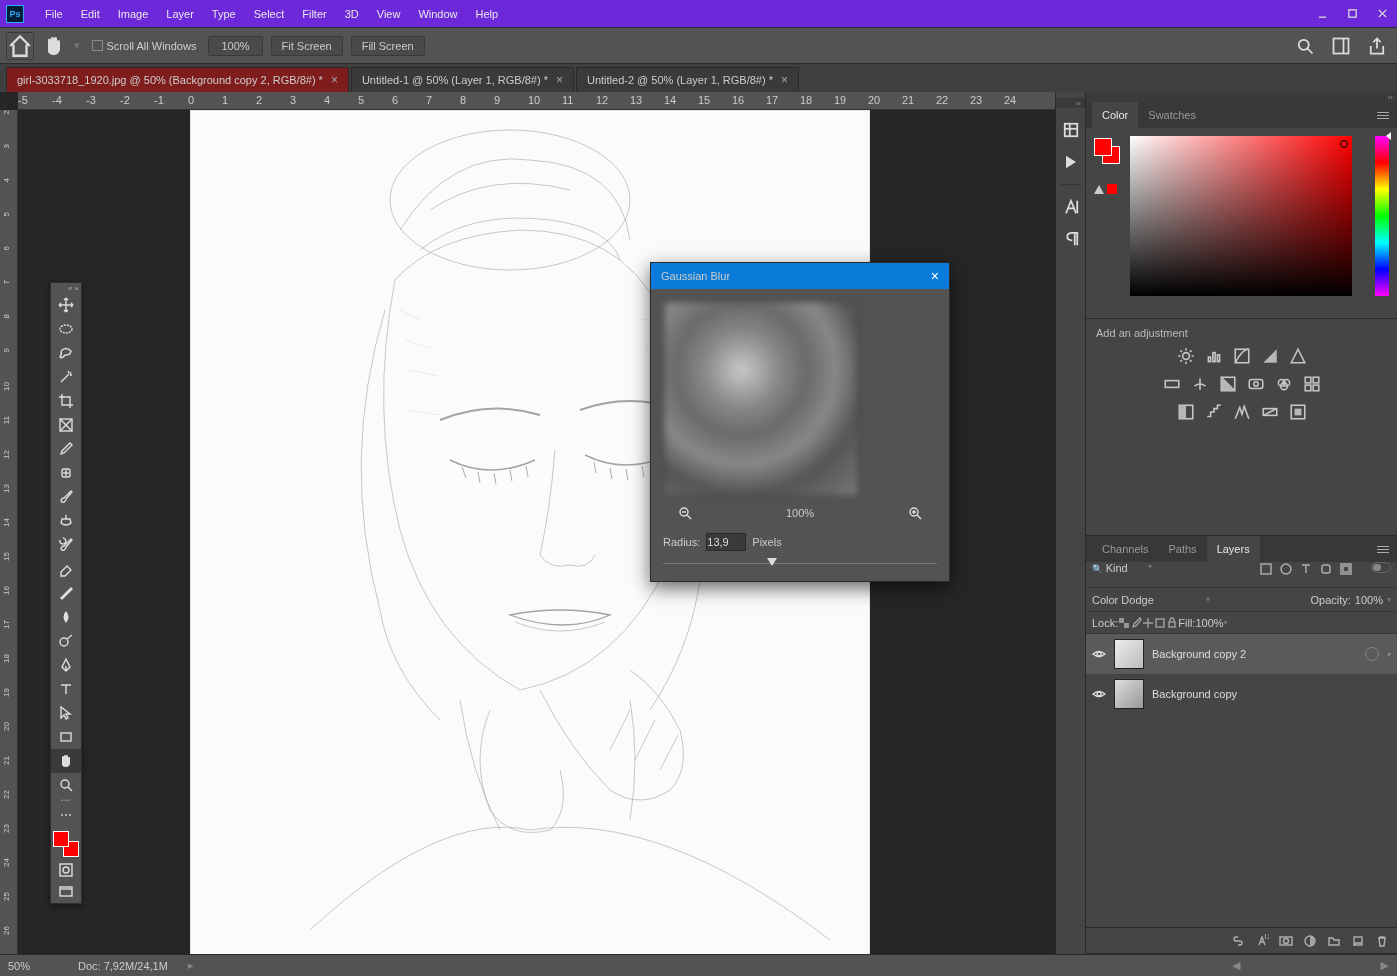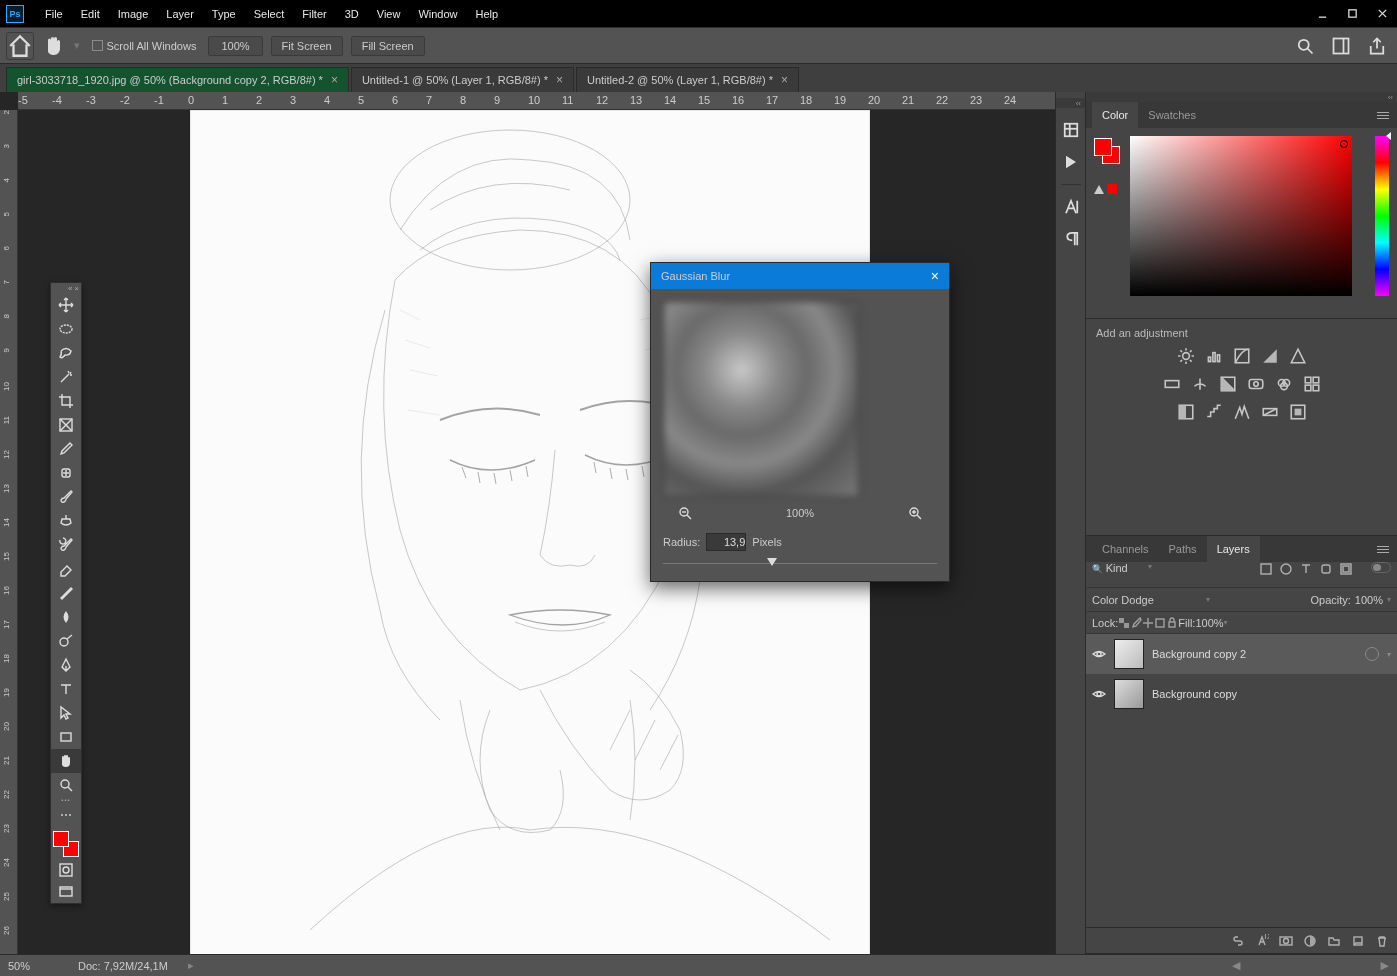--- a/index.html
+++ b/index.html
@@ -1,40 +1,40 @@
 <!DOCTYPE html>
 <html><head>
 <meta charset="utf-8">
 <style>
 * { margin:0; padding:0; box-sizing:border-box; font-family:"Segoe UI",Tahoma,sans-serif; font-size:11px; color:#ccc; user-select:none; }
 body { background:#535353; width:1397px; height:976px; overflow:hidden; position:relative; }
 
 
-.menubar { height:28px; background:#000000; display:flex; align-items:center; padding-left:6px; border-bottom:1px solid #2e2e2e; }
+.menubar { height:28px; background:#6d28d9; display:flex; align-items:center; padding-left:6px; border-bottom:1px solid #2e2e2e; }
 .ps-logo { width:18px; height:18px; background:#001e36; color:#31a8ff; font-weight:bold; font-size:9px; display:flex; align-items:center; justify-content:center; margin-right:12px; border:1px solid #31a8ff; }
 .menubar .mi { padding:0 9px; line-height:28px; color:#e8e8e8; }
 .menubar .spacer { flex:1; }
 .win-btn { width:30px; height:22px; display:flex; align-items:center; justify-content:center; color:#ccc; }
 .win-btn svg { width:11px; height:11px; }
 
 
 .optbar { height:36px; background:#535353; display:flex; align-items:center; padding:0 6px; gap:8px; border-bottom:1px solid #2a2a2a; }
 .opt-home { width:28px; height:28px; border:1px solid #3a3a3a; border-radius:3px; display:flex; align-items:center; justify-content:center; }
 .opt-hand { width:24px; height:24px; display:flex; align-items:center; justify-content:center; }
 .opt-check { display:flex; align-items:center; gap:4px; padding:0 4px; }
 .opt-check .box { width:11px; height:11px; border:1px solid #8a8a8a; }
 .opt-btn { border:1px solid #3a3a3a; background:#4a4a4a; padding:3px 10px; border-radius:2px; }
 .opt-pct { border:1px solid #3a3a3a; background:#4a4a4a; padding:3px 12px; border-radius:2px; }
 .optbar .spacer{flex:1}
 .opt-right-icon { width:20px; height:20px; display:flex; align-items:center; justify-content:center; margin:0 4px; }
 
 
 .doctabs { height:28px; background:#3f3f3f; display:flex; align-items:flex-end; padding-left:6px; }
 .doctab { background:#3a3a3a; color:#d8d8d8; padding:5px 10px; display:flex; align-items:center; gap:8px; margin-right:2px; border-top:1px solid #2a2a2a; border-left:1px solid #2a2a2a; border-right:1px solid #2a2a2a; font-size:10.5px; }
-.doctab.active { background:#14532d; }
+.doctab.active { background:#7f1d1d; }
 .doctab .x{ color:#aaa; font-size:12px; }
 
 
 .workrow { position:absolute; top:92px; bottom:22px; left:0; right:0; display:flex; }
 .canvas-zone { flex:1; position:relative; background:#262626; overflow:hidden; }
 .ruler-h { position:absolute; top:0; left:18px; right:0; height:18px; background:#535353; border-bottom:1px solid #333; font-size:8px; color:#bbb; }
 .ruler-v { position:absolute; top:18px; left:0; width:18px; bottom:0; background:#535353; border-right:1px solid #333; }
 .ruler-h .tick { position:absolute; top:2px; }
 .ruler-v .tick { position:absolute; left:2px; writing-mode:vertical-rl; transform:rotate(180deg); font-size:8px; }
 .canvas-img { position:absolute; top:18px; left:190px; width:680px; height:845px; background:#fafafa; overflow:hidden; }
@@ -116,21 +116,21 @@
 
 .dialog { position:absolute; left:650px; top:262px; width:300px; background:#535353; border:1px solid #2a2a2a; box-shadow:0 6px 18px rgba(0,0,0,.6); }
 .dlg-title { height:26px; background:#0a7bd8; display:flex; align-items:center; padding:0 10px; color:#fff; justify-content:space-between; font-size:12px; }
 .dlg-title .x{ color:#fff; font-size:14px; }
 .dlg-body { padding:12px; display:flex; gap:12px; }
 .dlg-left { flex:1; }
 .dlg-preview { width:196px; height:196px; background:radial-gradient(circle at 40% 35%, #c8c8c8 0%, #888 22%, #6a6a6a 38%, #888 55%, #555 72%, #777 100%); filter:blur(3px); border:1px solid #333;}
 .dlg-zoom { display:flex; align-items:center; justify-content:space-between; padding:4px 14px; margin-top:4px;}
 .dlg-zoom .zi{ width:16px;height:16px; }
 .dlg-radius { display:flex; align-items:center; gap:6px; margin-top:8px; }
-.dlg-radius input{ width:40px; background:#3a3a3a; border:1px solid #2a2a2a; color:#ddd; text-align:right; padding:2px 0; font-size:11px;}
+.dlg-radius input{ width:40px; background:#3a3a3a; border:1px solid #2a2a2a; color:#ddd; text-align:left; padding:2px 0; font-size:11px;}
 .dlg-slider { position:relative; height:14px; margin-top:4px; }
 .dlg-slider .track{ position:absolute; top:8px; left:0; right:0; height:1px; background:#777; }
 .dlg-slider .thumb{ position:absolute; top:3px; left:38%; width:0;height:0; border-left:5px solid transparent; border-right:5px solid transparent; border-top:8px solid #ddd; }
 .dlg-right { width:74px; display:flex; flex-direction:column; gap:8px; }
 .dlg-btn { border:1px solid #8a8a8a; border-radius:12px; text-align:center; padding:4px 0; color:#e6e6e6; }
 .dlg-check { display:flex; align-items:center; gap:5px; margin-top:4px; }
 .dlg-check .cb{ width:12px; height:12px; background:#0a7bd8; display:flex; align-items:center; justify-content:center; color:#fff; font-size:9px; }
 
 
 .shelf-top { height:10px; background:#3a3a3a; display:flex; justify-content:flex-end; align-items:center; padding-right:4px; }

